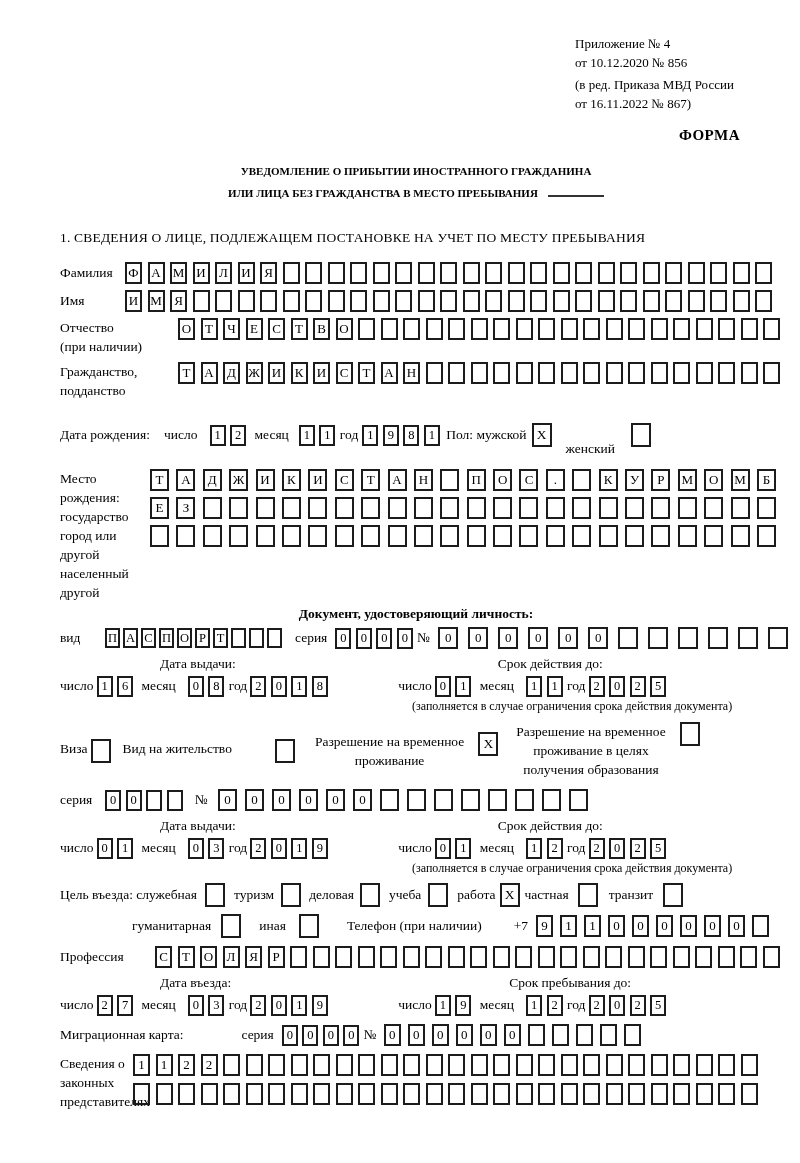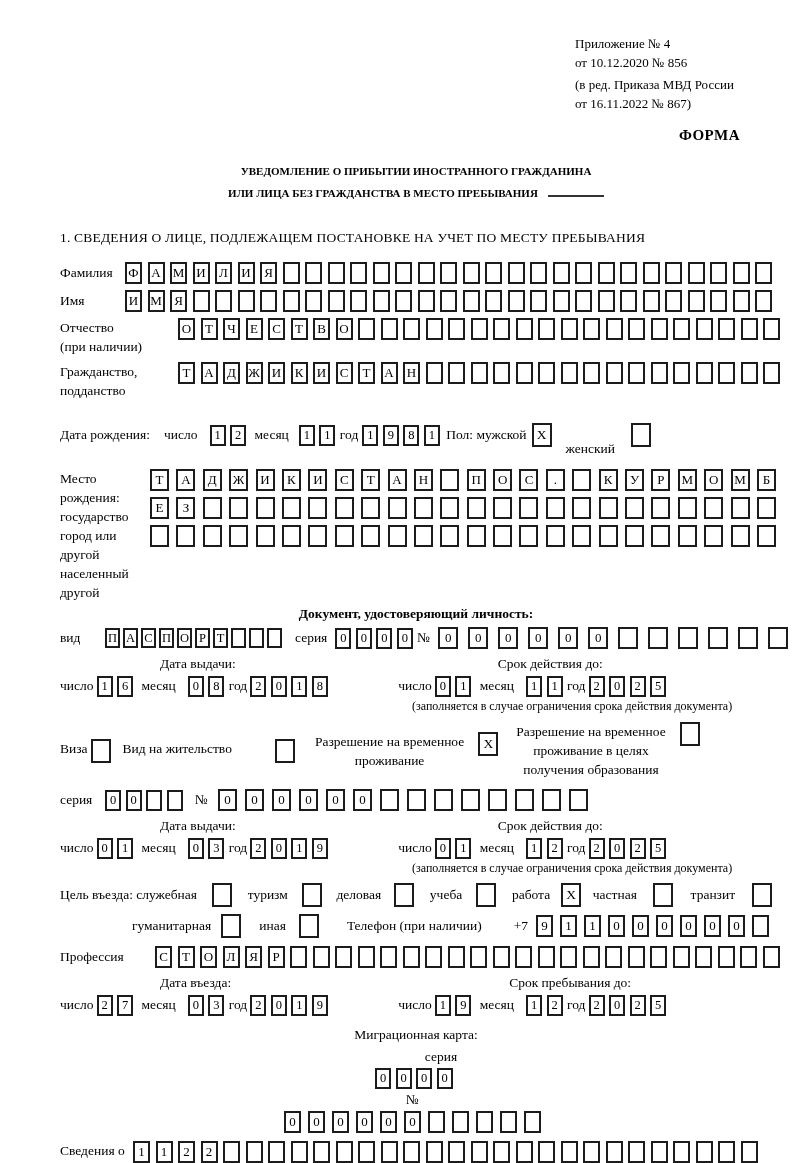--- a/index.html
+++ b/index.html
@@ -510,21 +510,21 @@
     <span class="lbl" style="margin-right:3px;">год</span>
     <span class="boxes md">
         <span class="box">2</span>
         <span class="box">0</span>
         <span class="box">2</span>
         <span class="box">5</span>
       </span>
   </div>
   <div class="note noteR">(заполняется в случае ограничения срока действия документа)</div>
 
-  <div class="row inl" style="margin-top:7px;justify-content:space-between;">
+  <div class="row inl" style="margin-top:7px;">
     <span class="lbl">Цель въезда: служебная</span>
     <span class="cb" style="margin-left:8px;"></span>
     <span class="lbl" style="margin-left:9px;">туризм</span>
     <span class="cb" style="margin-left:7px;"></span>
     <span class="lbl" style="margin-left:8px;">деловая</span>
     <span class="cb" style="margin-left:6px;"></span>
     <span class="lbl" style="margin-left:9px;">учеба</span>
     <span class="cb" style="margin-left:7px;"></span>
     <span class="lbl" style="margin-left:9px;">работа</span>
     <span class="cb" style="margin-left:4px;">X</span>
@@ -623,21 +623,21 @@
       </span>
     <span class="lbl" style="margin-right:3px;">год</span>
     <span class="boxes md">
         <span class="box">2</span>
         <span class="box">0</span>
         <span class="box">2</span>
         <span class="box">5</span>
       </span>
   </div>
 
-  <div class="row inl" style="margin-top:8px;flex-direction:column;">
+  <div class="row inl" style="margin-top:8px;">
     <span class="lbl">Миграционная карта:</span>
     <span class="lbl" style="margin-left:58px; margin-right:8px;">серия</span>
     <span class="boxes md">
         <span class="box">0</span>
         <span class="box">0</span>
         <span class="box">0</span>
         <span class="box">0</span>
       </span>
     <span class="lbl" style="margin-right:7px;">№</span>
     <span class="boxes num3">

